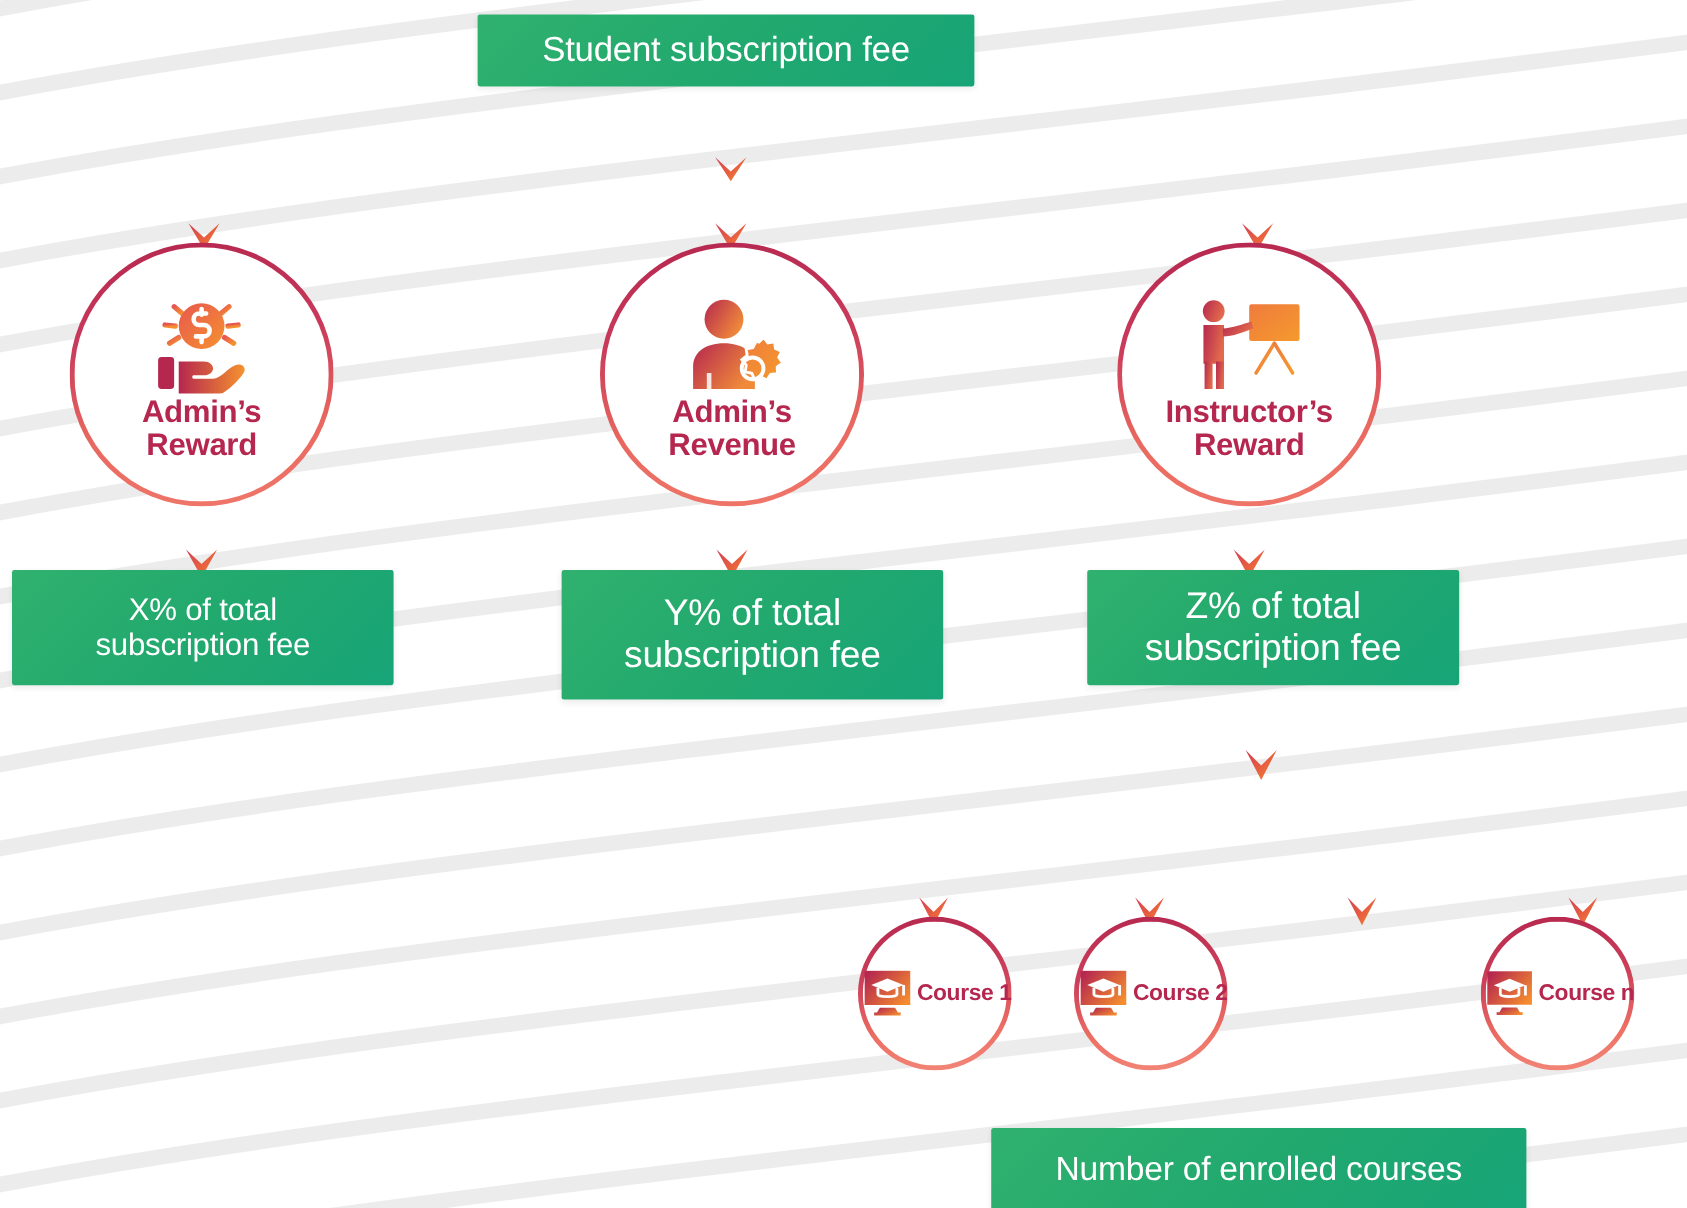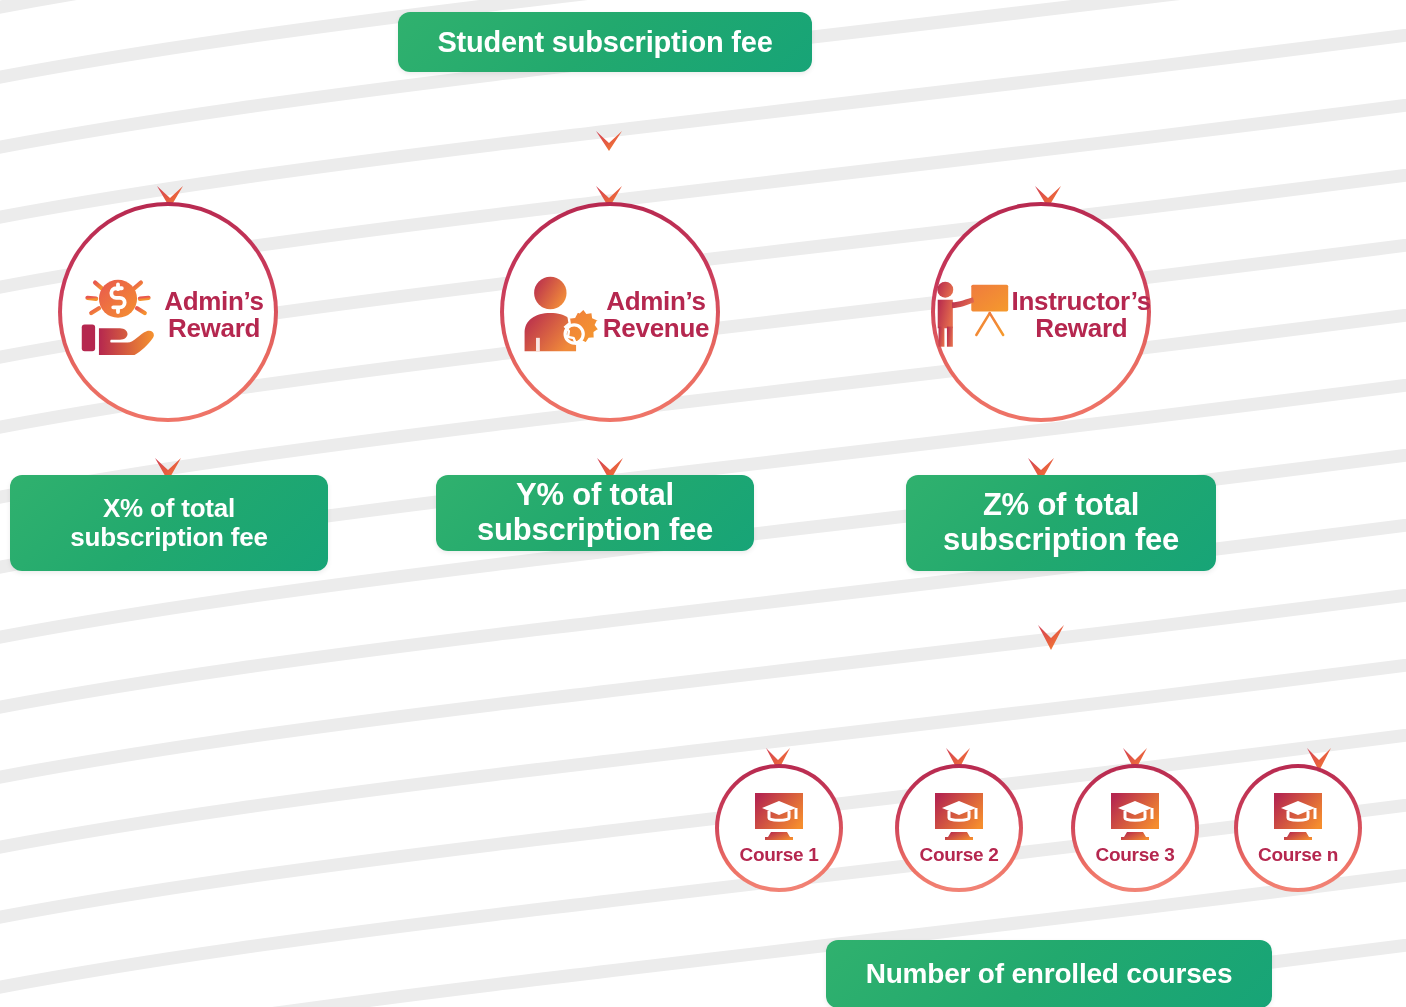--- a/index.html
+++ b/index.html
@@ -16,32 +16,32 @@
 
   
   .connectors{position:absolute;inset:0;z-index:1;}
 
   
   .green-box{
     position:absolute;z-index:3;
     display:flex;align-items:center;justify-content:center;
     text-align:center;
     color:#ffffff;
-    border-radius:12px;
+    border-radius:2px;
     background:linear-gradient(135deg,#30b16e 0%, #22a96e 48%, #17a477 100%);
     box-shadow:0 2px 5px rgba(0,0,0,.08);
-    font-weight:bold;
+    font-weight:normal;
     letter-spacing:-0.2px;
     line-height:1.12;
   }
   .green-box .gb-text{display:block;white-space:pre-line;}
 
   #box-root{left:398px;top:12px;width:414px;height:60px;font-size:29px;}
   #box-x{left:10px;top:475px;width:318px;height:96px;font-size:26px;}
-  #box-y{left:436px;top:475px;width:318px;height:76px;font-size:31px;}
+  #box-y{left:468px;top:475px;width:318px;height:108px;font-size:31px;}
   #box-z{left:906px;top:475px;width:310px;height:96px;font-size:31px;}
   #box-enrolled{left:826px;top:940px;width:446px;height:68px;font-size:28px;}
 
   
   .ring-node{
     position:absolute;z-index:3;
     width:220px;height:220px;border-radius:50%;
     display:flex;flex-direction:column;align-items:center;justify-content:flex-start;
     background:transparent;
     box-sizing:border-box;
@@ -49,21 +49,21 @@
   .ring-node .ring-bg{
     position:absolute;inset:0;border-radius:50%;
     background:
       linear-gradient(#fff,#fff) padding-box,
       linear-gradient(175deg,#b5274f 0%, #c8395a 35%, #e8685f 70%, #f0776a 100%) border-box;
     border:4px solid transparent;
   }
   .ring-node .ring-inner{
     position:relative;z-index:2;
     width:100%;height:100%;
-    display:flex;flex-direction:row;align-items:center;justify-content:center;
+    display:flex;flex-direction:column;align-items:center;justify-content:center;
     padding-top:6px;box-sizing:border-box;
   }
   .ring-icon{width:92px;height:82px;display:block;margin-bottom:2px;}
   .ring-label{
     color:#b5274f;font-weight:bold;font-size:26px;line-height:1.05;
     text-align:center;white-space:pre-line;letter-spacing:-0.3px;
   }
 
   #node-admin-reward{left:58px;top:202px;}
   #node-admin-revenue{left:500px;top:202px;}
@@ -77,21 +77,21 @@
   }
   .course-node .ring-bg{
     position:absolute;inset:0;border-radius:50%;
     background:
       linear-gradient(#fff,#fff) padding-box,
       linear-gradient(175deg,#b5274f 0%, #cc4059 40%, #ee7064 75%, #f2887a 100%) border-box;
     border:4px solid transparent;
   }
   .course-node .ring-inner{
     position:relative;z-index:2;width:100%;height:100%;
-    display:flex;flex-direction:column;align-items:center;justify-content:center;
+    display:flex;flex-direction:row;align-items:center;justify-content:center;
   }
   .course-icon{width:62px;height:52px;display:block;margin-bottom:1px;}
   .course-label{color:#b5274f;font-weight:bold;font-size:19px;letter-spacing:-0.3px;white-space:nowrap;}
 
   #course-1{left:715px;top:764px;}
   #course-2{left:895px;top:764px;}
   #course-3{left:1071px;top:764px;}
   #course-n{left:1234px;top:764px;text-align:right;}
 </style>
 </head>
@@ -337,39 +337,20 @@
         <rect x="7" y="2" width="48" height="36" fill="url(#scrG2)"></rect>
         <path d="M31,10 L48,17 L31,24 L14,17 Z" fill="#ffffff"></path>
         <path d="M21,20 v7 c0,3 20,3 20,0 v-7" fill="none" stroke="#ffffff" stroke-width="3"></path>
         <path d="M48,17 v11" fill="none" stroke="#ffffff" stroke-width="3"></path>
         <path d="M17,46 h28 v3 h-28 Z M23,41 h16 l3,5 h-22 Z" fill="url(#scrG2)"></path>
       </svg>
       <div class="course-label">Course 2</div>
     </div>
   </div>
 
-  <div class="course-node" id="course-3">
-    <div class="ring-bg"></div>
-    <div class="ring-inner">
-      <svg class="course-icon" viewBox="0 0 62 52">
-        <defs>
-          <linearGradient id="scrG3" x1="0" y1="0.2" x2="1" y2="0.8">
-            <stop offset="0%" stop-color="#b5274f"></stop>
-              <stop offset="100%" stop-color="#f58d2e"></stop>
-          </linearGradient>
-        </defs>
-        <rect x="7" y="2" width="48" height="36" fill="url(#scrG3)"></rect>
-        <path d="M31,10 L48,17 L31,24 L14,17 Z" fill="#ffffff"></path>
-        <path d="M21,20 v7 c0,3 20,3 20,0 v-7" fill="none" stroke="#ffffff" stroke-width="3"></path>
-        <path d="M48,17 v11" fill="none" stroke="#ffffff" stroke-width="3"></path>
-        <path d="M17,46 h28 v3 h-28 Z M23,41 h16 l3,5 h-22 Z" fill="url(#scrG3)"></path>
-      </svg>
-      <div class="course-label">Course 3</div>
-    </div>
-  </div>
 
   <div class="course-node" id="course-n">
     <div class="ring-bg"></div>
     <div class="ring-inner">
       <svg class="course-icon" viewBox="0 0 62 52">
         <defs>
           <linearGradient id="scrG4" x1="0" y1="0.2" x2="1" y2="0.8">
             <stop offset="0%" stop-color="#b5274f"></stop>
               <stop offset="100%" stop-color="#f58d2e"></stop>
           </linearGradient>

